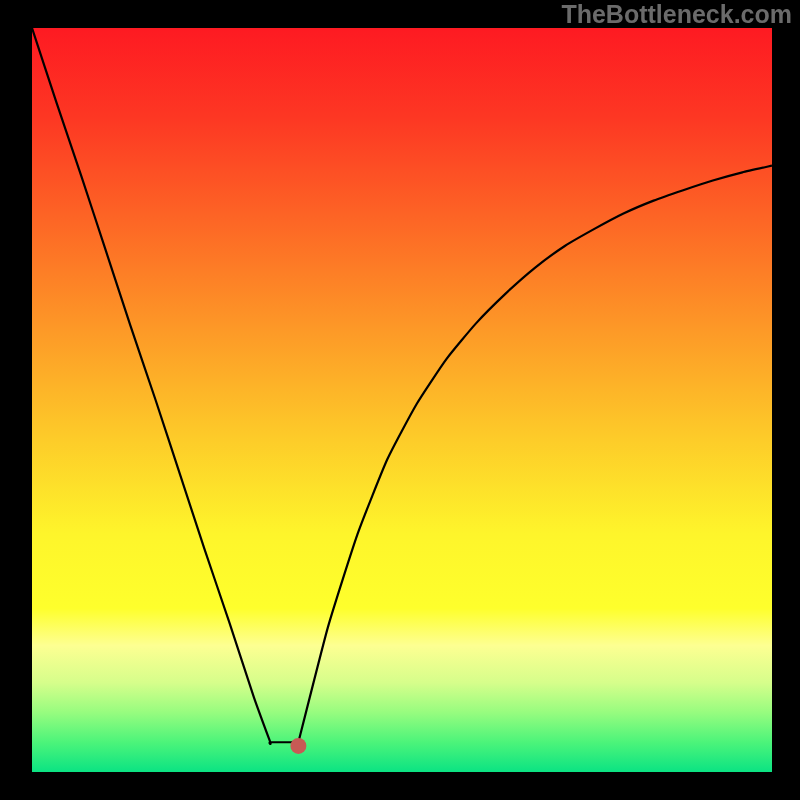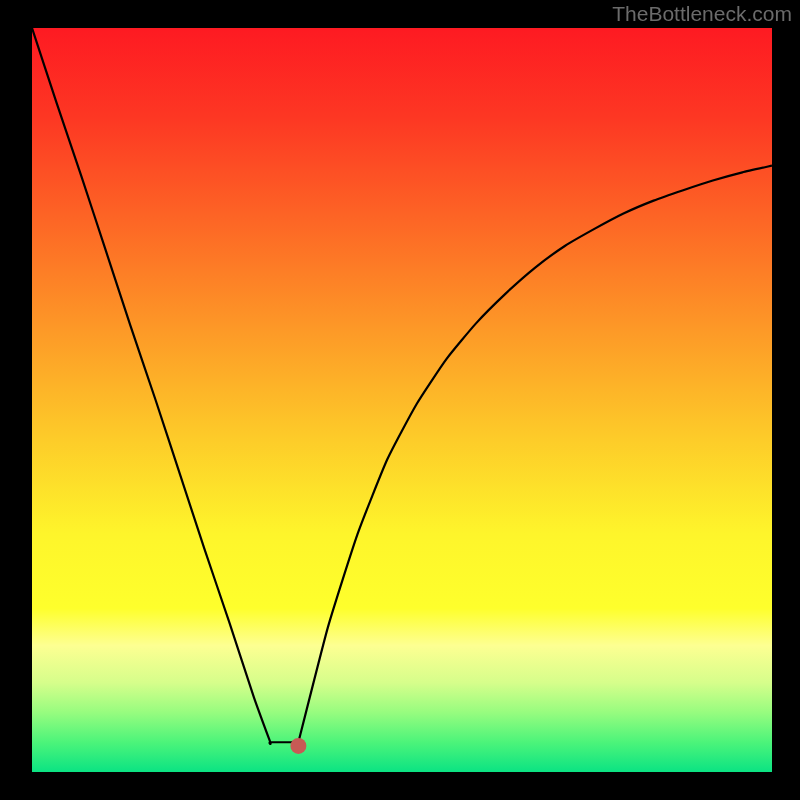--- a/index.html
+++ b/index.html
@@ -15,22 +15,22 @@
     position: relative;
     width: 800px;
     height: 800px;
     background: #000;
   }
   .watermark {
     position: absolute;
     top: 0;
     right: 8px;
     color: #6b6b6b;
-    font-size: 21px;
-    font-weight: 400;
+    font-size: 25px;
+    font-weight: 700;
     line-height: 28px;
     letter-spacing: 0px;
     user-select: none;
   }
   .plot {
     position: absolute;
     left: 32px;
     top: 28px;
     width: 740px;
     height: 744px;

